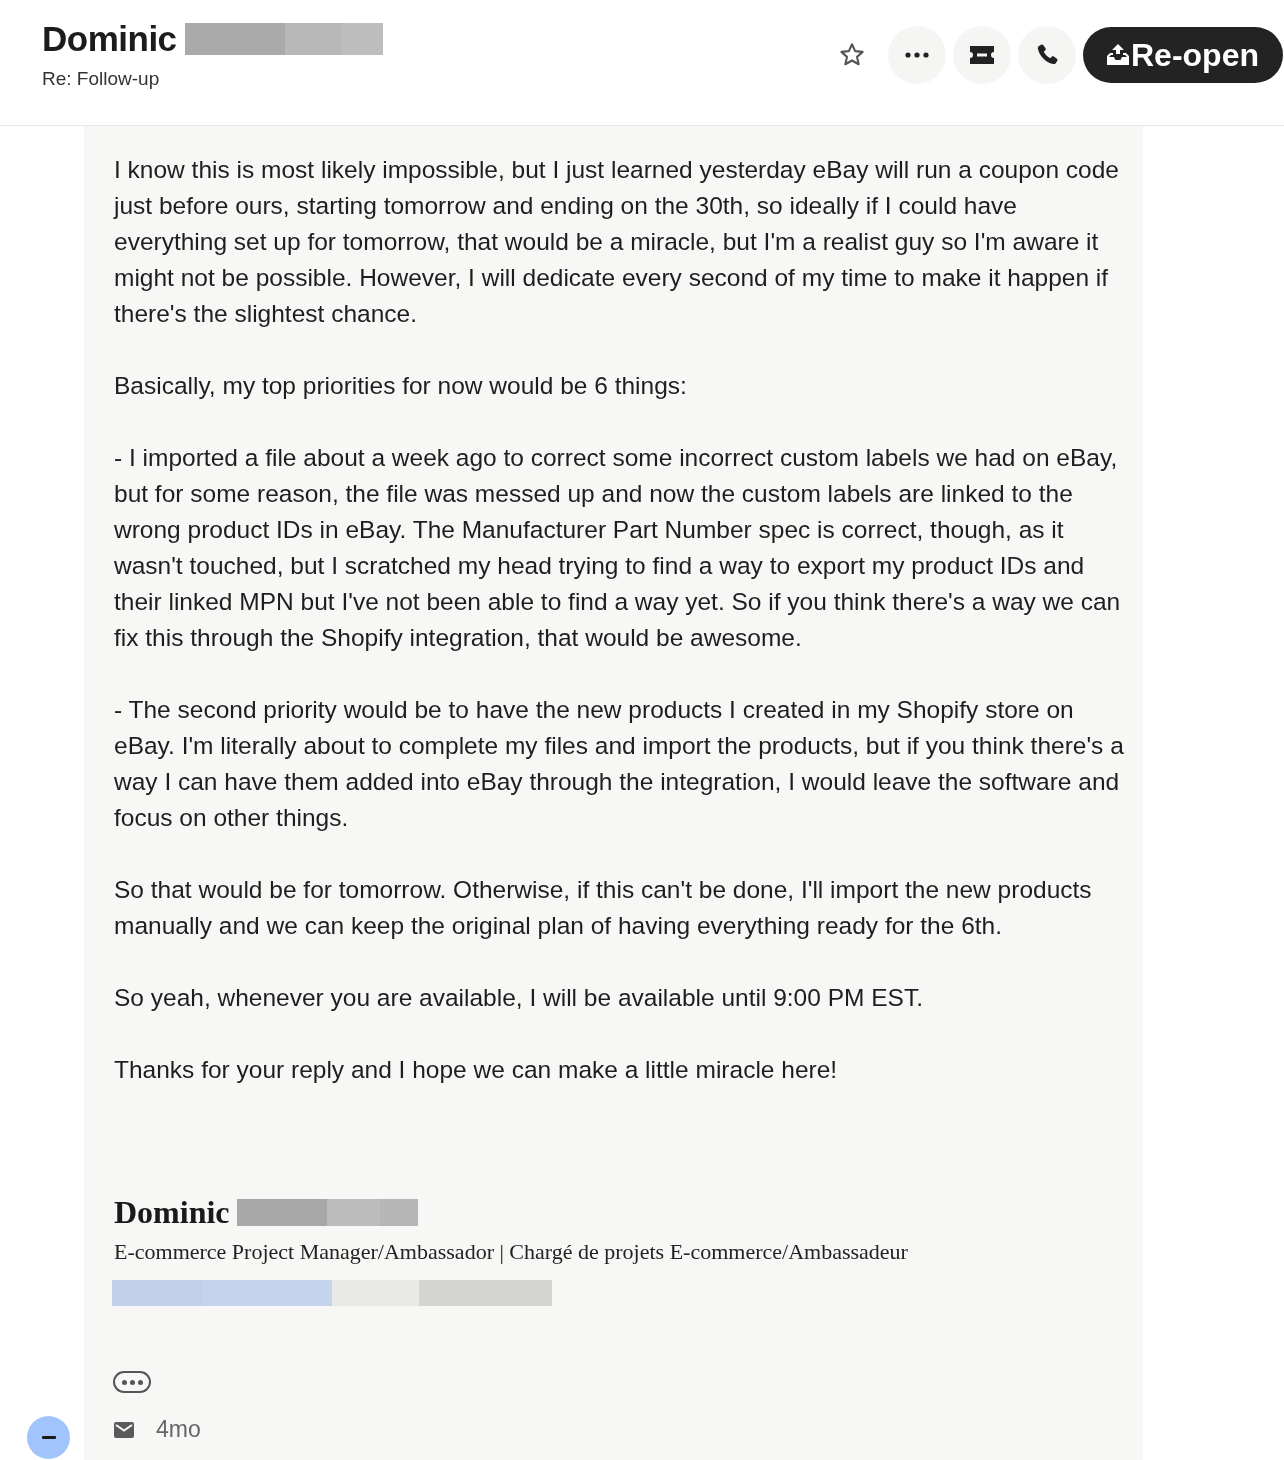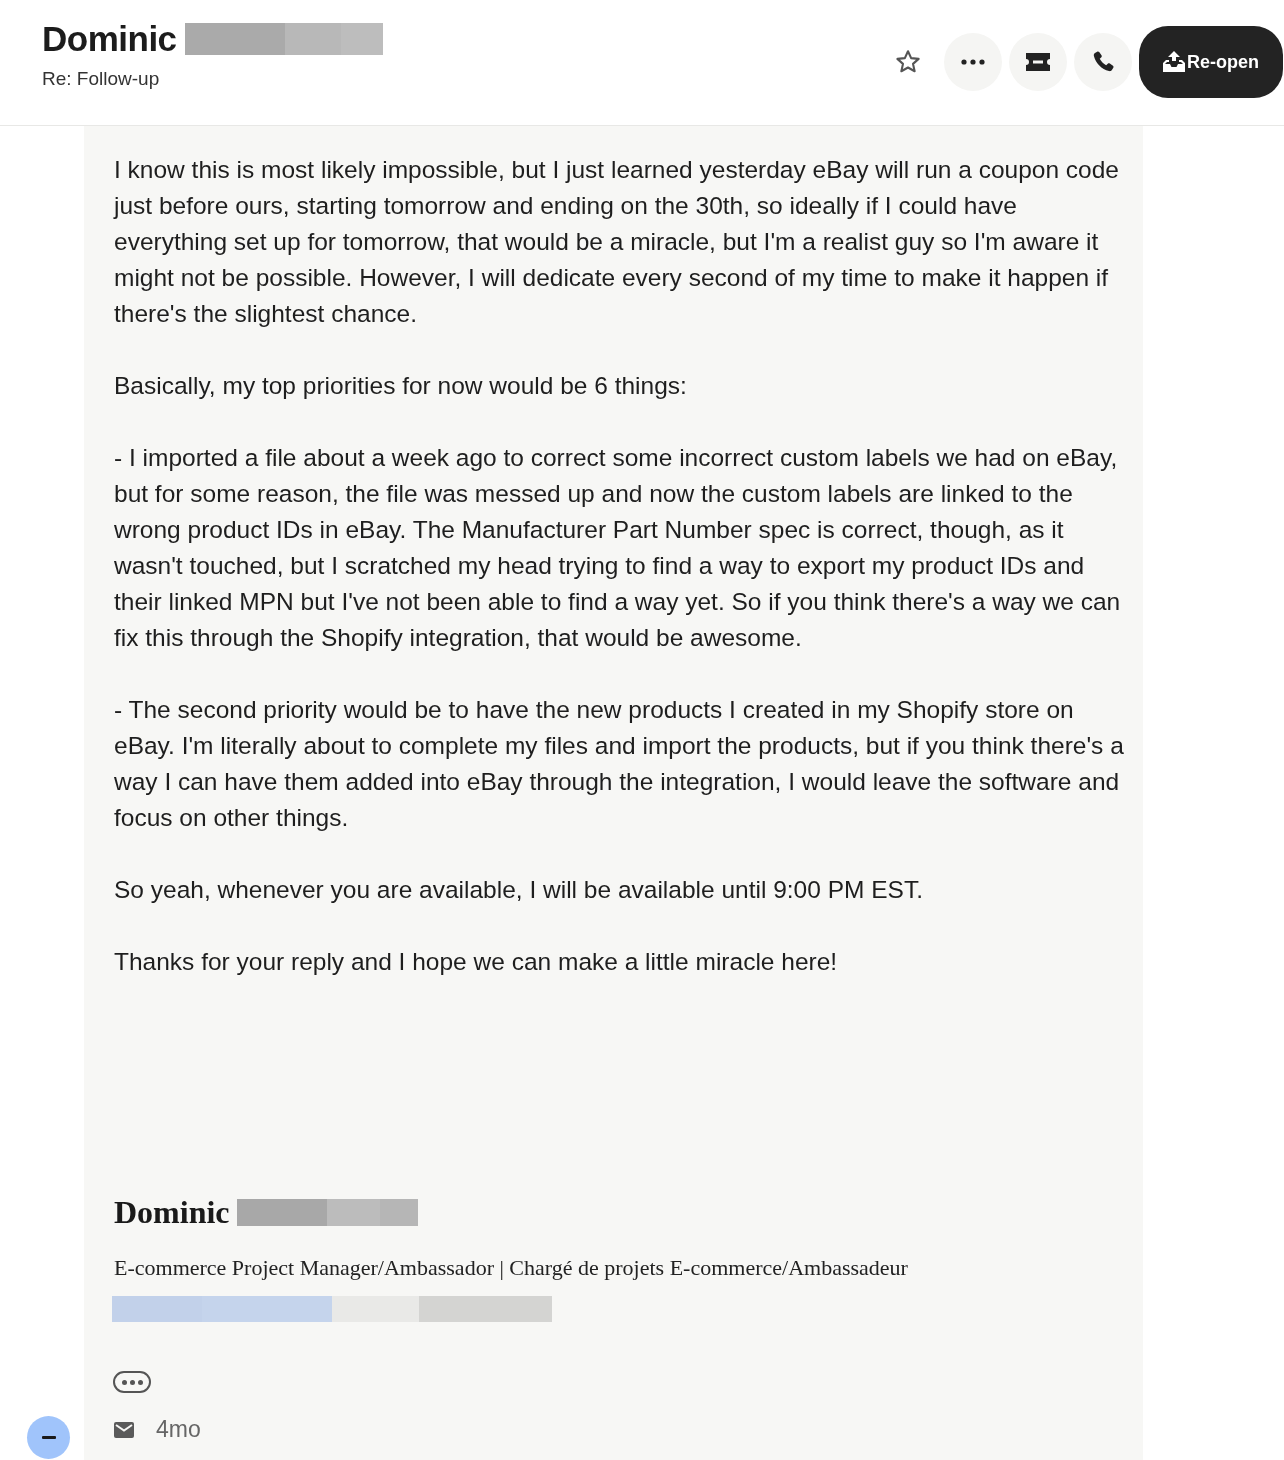--- a/index.html
+++ b/index.html
@@ -68,29 +68,29 @@
       height: 58px;
       border-radius: 50%;
       background: #f5f5f3;
       display: flex;
       align-items: center;
       justify-content: center;
       cursor: pointer;
     }
     .reopen-btn {
       margin-left: 0;
-      height: 72px;
+      height: 56px;
       padding: 0 24px 0 22px;
       border-radius: 29px;
       background: #232323;
       color: #ffffff;
       display: flex;
       align-items: center;
       gap: 0;
-      font-size: 18px;
+      font-size: 32px;
       font-weight: 600;
       cursor: pointer;
     }
     .message-card {
       position: absolute;
       top: 126px;
       left: 84px;
       width: 1059px;
       height: 1334px;
       background: #f7f7f5;
@@ -121,21 +121,21 @@
       color: #1a1a1a;
     }
     .redact-sig {
       margin-left: 7px;
       width: 181px;
       height: 27px;
       display: flex;
     }
     .redact-sig span { height: 100%; }
     .sig-title {
-      margin-top: 24px;
+      margin-top: 8px;
       font-family: "Liberation Serif", "DejaVu Serif", serif;
       font-size: 22px;
       color: #222222;
     }
     .redact-link {
       margin-top: 15px;
       margin-left: -2px;
       width: 440px;
       height: 26px;
       display: flex;
@@ -240,20 +240,21 @@
     </div>
   </div>
 </div>
 
 <div class="message-card">
   <div class="body-text">
     <p>I know this is most likely impossible, but I just learned yesterday eBay will run a coupon code just before ours, starting tomorrow and ending on the 30th, so ideally if I could have everything set up for tomorrow, that would be a miracle, but I'm a realist guy so I'm aware it might not be possible. However, I will dedicate every second of my time to make it happen if there's the slightest chance.</p>
     <p>Basically, my top priorities for now would be 6 things:</p>
     <p>- I imported a file about a week ago to correct some incorrect custom labels we had on eBay, but for some reason, the file was messed up and now the custom labels are linked to the wrong product IDs in eBay. The Manufacturer Part Number spec is correct, though, as it wasn't touched, but I scratched my head trying to find a way to export my product IDs and their linked MPN but I've not been able to find a way yet. So if you think there's a way we can fix this through the Shopify integration, that would be awesome.</p>
     <p>- The second priority would be to have the new products I created in my Shopify store on eBay. I'm literally about to complete my files and import the products, but if you think there's a way I can have them added into eBay through the integration, I would leave the software and focus on other things.</p>
+    <p>So that would be for tomorrow. Otherwise, if this can't be done, I'll import the new products manually and we can keep the original plan of having everything ready for the 6th.</p>
     <p>So yeah, whenever you are available, I will be available until 9:00 PM EST.</p>
     <p>Thanks for your reply and I hope we can make a little miracle here!</p>
   </div>
 
   <div class="signature">
     <div class="sig-name-row">
       <span class="sig-name">Dominic</span>
       <span class="redact-sig">
         <span style="width:90px;background:#a8a8a8;"></span>
         <span style="width:53px;background:#bcbcbc;"></span>

